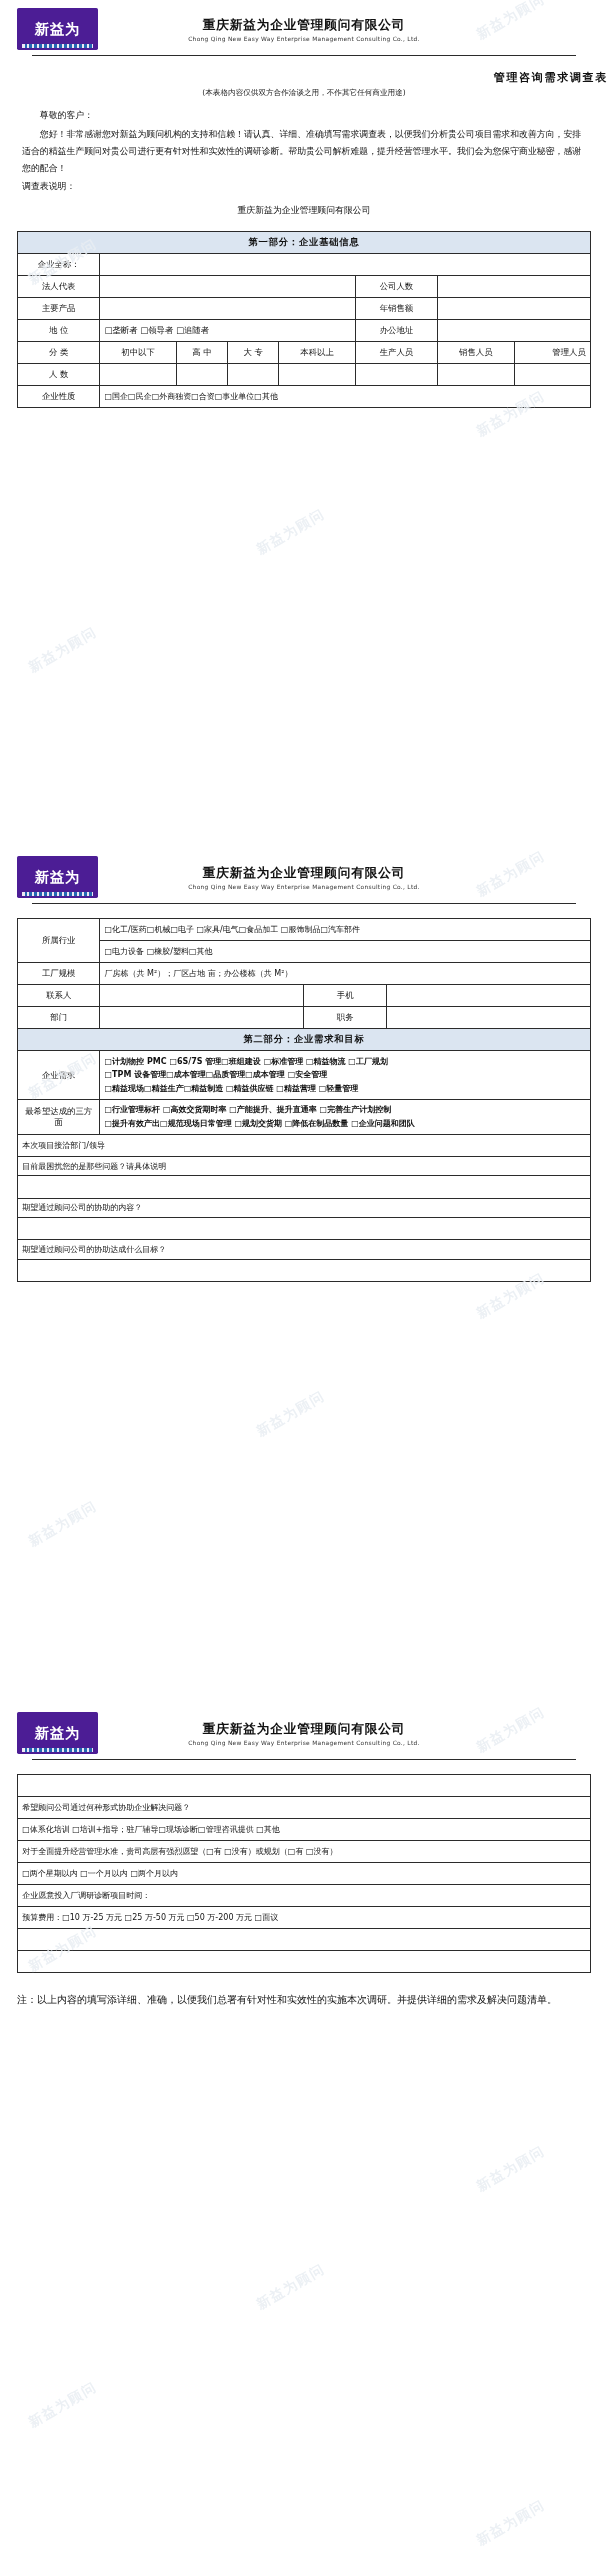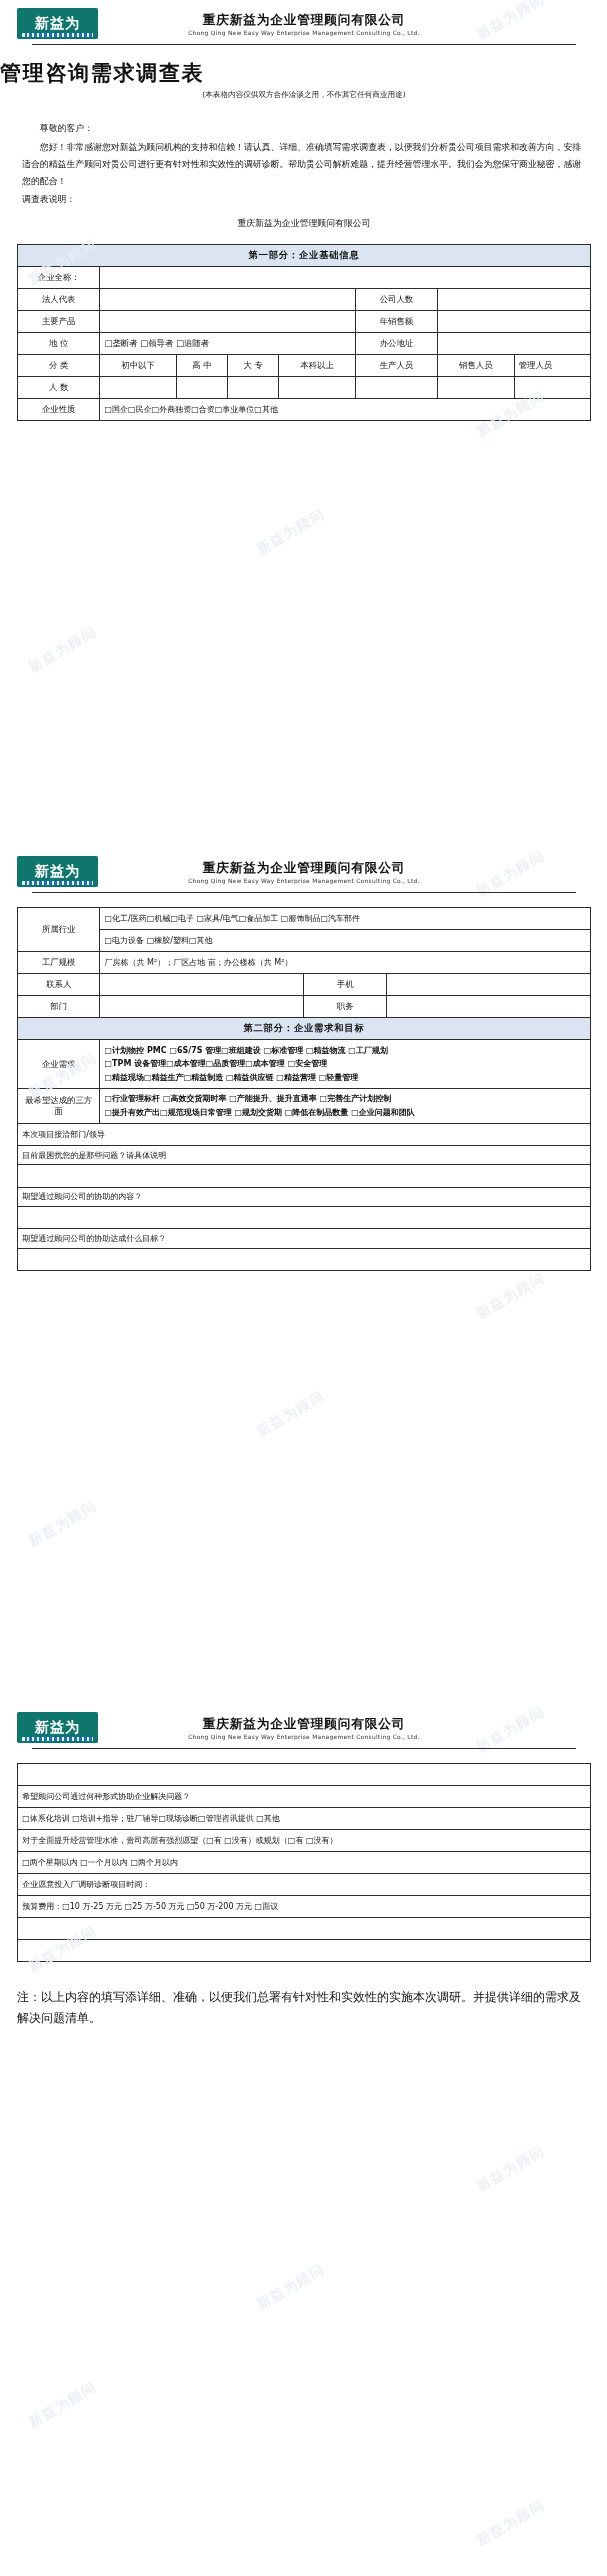--- a/index.html
+++ b/index.html
@@ -10,32 +10,32 @@
   .sheet.p2{height:856px;}
   .sheet.p3{height:872px;}
 
   
   .wm{position:absolute;color:#e9eef3;font-size:13.5px;font-weight:bold;letter-spacing:1.7px;
       transform:rotate(-30deg);opacity:.85;pointer-events:none;white-space:nowrap;}
 
   
   .hdr{position:relative;padding:8.4px 17px 3.4px 17px;}
   .hdr-inner{display:flex;align-items:center;}
-  .logo{width:81px;height:31px;background:#0f766e;border-radius:1.7px;position:relative;flex:0 0 auto;
+  .logo{width:81px;height:42px;background:#4c1d95;border-radius:1.7px;position:relative;flex:0 0 auto;
         display:flex;align-items:center;justify-content:center;}
   .logo .lg-txt{color:#fff;font-size:14.3px;font-weight:bold;letter-spacing:0.8px;font-family:"DejaVu Sans",sans-serif;}
   .logo .lg-bar{position:absolute;left:5px;right:5px;bottom:2.5px;height:4.2px;
         background:repeating-linear-gradient(90deg,#fff 0 2.5px,#1f6fb5 2.5px 5px);opacity:.9;}
   .hdr-txt{flex:1;text-align:center;margin-left:-81px;}
   .hdr-cn{font-size:12.7px;font-weight:bold;color:#111;letter-spacing:0.8px;}
   .hdr-en{font-size:5.9px;color:#333;letter-spacing:0.3px;margin-top:1.7px;}
   .hdr-rule{border-bottom:1.7px solid #2b2b2b;margin:5px 15px 0 15px;}
 
-  .title{text-align:left;font-size:21px;font-weight:bold;letter-spacing:1.7px;margin:10px 0 3.4px;}
-  .subtitle{text-align:center;font-size:7.6px;color:#222;margin-bottom:20px;}
+  .title{text-align:right;font-size:11px;font-weight:bold;letter-spacing:1.7px;margin:10px 0 3.4px;}
+  .subtitle{text-align:center;font-size:7.6px;color:#222;margin-bottom:9px;}
 
   .body{padding:0 22px;font-size:8.9px;line-height:1.9;color:#111;}
   .body p{margin:0 0 1.7px 0;}
   .indent{text-indent:2em;}
   .ask{margin-top:5px;}
   .bullets{margin:0;padding:0;list-style:none;}
   .bullets li{position:relative;padding-left:20px;text-indent:0;margin-bottom:0.8px;}
   .bullets li:before{content:"\27A2";position:absolute;left:5px;top:0;color:#1f4e79;font-size:7.6px;}
   .center-line{text-align:center;margin-top:6.8px;font-size:8.9px;}
 
@@ -46,21 +46,21 @@
   .sec-head{background:#dbe5f1;font-weight:bold;font-size:9.3px;text-align:center;letter-spacing:0.8px;padding:4.2px 0;}
   .lbl{width:73px;text-align:center;background:#fff;}
   .lbl2{width:73px;text-align:center;}
   .small{font-size:8px;}
   .cellwrap{line-height:1.7;font-weight:bold;}
   .tall-90{height:76px;}
   .tall-110{height:93px;}
   .tall-150{height:127px;}
   .tall-230{height:194px;}
 
-  .note{margin:25px 17px 0;font-size:12px;line-height:1.7;color:#111;}
+  .note{margin:18px 17px 0;font-size:10px;line-height:1.7;color:#111;}
   .contact{margin:10px 17px 0;font-size:8.9px;display:flex;gap:25px;}
   .contact span{white-space:nowrap;}
 </style>
 </head>
 <body>
 
 <div class="page">
 
   <div class="sheet p1">
     <div class="wm" style="left:473px;top:8.4px;">新益为顾问</div>
@@ -123,21 +123,21 @@
         <td colspan="2"></td>
       </tr>
       <tr>
         <td class="lbl">分    类</td>
         <td style="text-align:center">初中以下</td>
         <td style="text-align:center">高  中</td>
         <td style="text-align:center">大  专</td>
         <td style="text-align:center">本科以上</td>
         <td style="text-align:center">生产人员</td>
         <td style="text-align:center">销售人员</td>
-        <td style="text-align:left">管理人员</td>
+        <td style="text-align:right">管理人员</td>
       </tr>
       <tr>
         <td class="lbl">人    数</td>
         <td></td>
         <td></td>
         <td></td>
         <td></td>
         <td></td>
         <td></td>
         <td></td>

